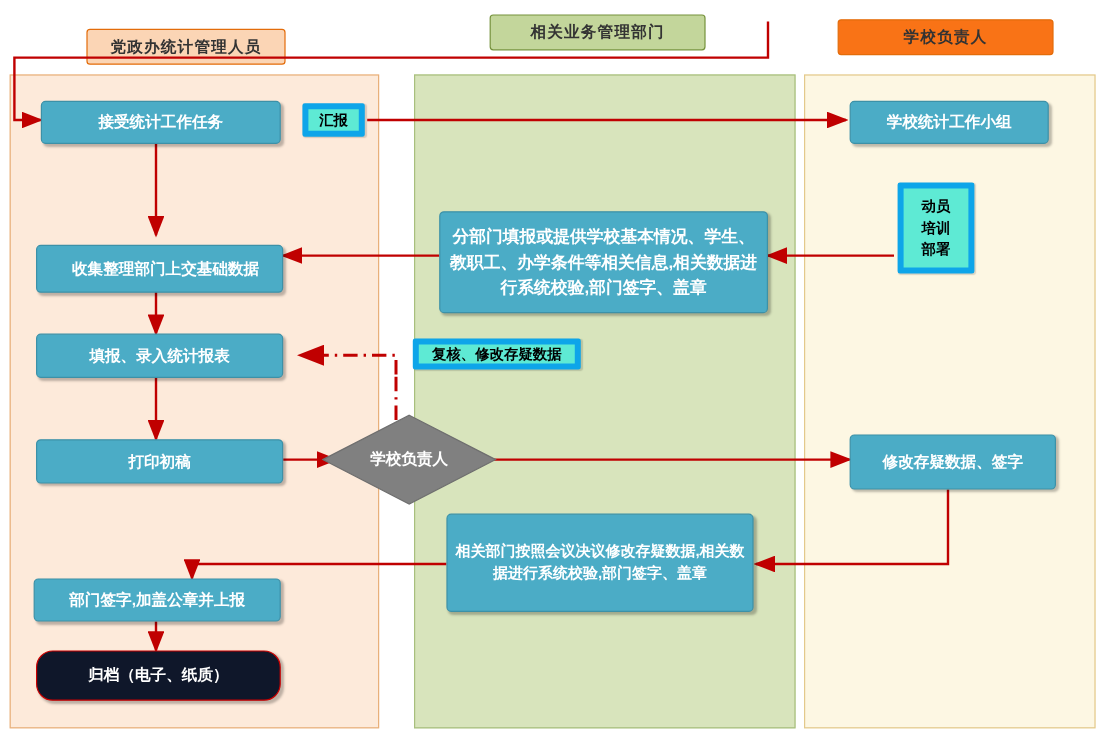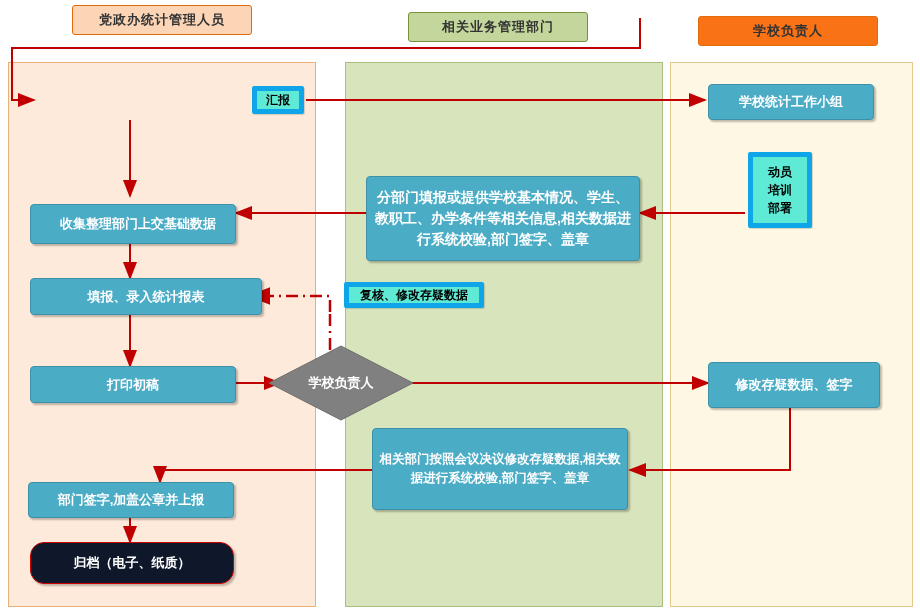--- a/index.html
+++ b/index.html
@@ -103,21 +103,21 @@
 </style>
 </head>
 <body>
 
 <div id="canvas">
 
   <div class="lane-body" style="left:8px; top:62px; width:308px; height:545px; background:#FDEADA; border:1px solid #E8B07A;"></div>
   <div class="lane-body" style="left:345px; top:62px; width:318px; height:545px; background:#D8E4BC; border:1px solid #A8BF7D;"></div>
   <div class="lane-body" style="left:670px; top:62px; width:243px; height:545px; background:#FDF7E3; border:1px solid #E3C98B;"></div>
 
-  <div class="lane-header" style="left:72px; top:5px; width:180px; height:30px; background:#FBD5B5; border:1px solid #E36C0A;">党政办统计管理人员</div>
+  <div class="lane-header" style="left:72px; top:24px; width:166px; height:30px; background:#FBD5B5; border:1px solid #E36C0A;">党政办统计管理人员</div>
   <div class="lane-header" style="left:408px; top:12px; width:180px; height:30px; background:#C3D69B; border:1px solid #76923C;">相关业务管理部门</div>
   <div class="lane-header" style="left:698px; top:16px; width:180px; height:30px; background:#f97316; border:1px solid #E36C0A;">学校负责人</div>
 
   <svg class="arrows" viewBox="0 0 920 613">
     <defs>
       <marker id="arrowhead" markerWidth="9" markerHeight="7" refX="8" refY="3.5" orient="auto">
         <polygon points="0 0, 9 3.5, 0 7" fill="#C00000"></polygon>
       </marker>
     </defs>
     <g stroke="#C00000" stroke-width="2" fill="none" marker-end="url(#arrowhead)">
@@ -149,26 +149,27 @@
     </g>
 
     <g stroke="#C00000" stroke-width="2.5" fill="none" stroke-dasharray="12,5,2,5">
       <path d="M 330 312 L 330 296 L 250 296" marker-end="url(#arrowhead)"></path>
     </g>
     <g stroke="#C00000" stroke-width="2.5" fill="none" stroke-dasharray="12,5,2,5">
       <path d="M 330 350 L 330 312"></path>
     </g>
   </svg>
 
+  <div class="node node-blue" style="left:34px; top:84px; width:200px; height:36px;">接受统计工作任务</div>
 
   <div class="node node-white" style="left:252px; top:86px; width:52px; height:28px;">汇报</div>
 
   <div class="node node-blue" style="left:30px; top:204px; width:206px; height:40px;padding-left:16px;">收集整理部门上交基础数据</div>
 
-  <div class="node node-blue" style="left:30px; top:278px; width:232px; height:37px;">填报、录入统计报表</div>
+  <div class="node node-blue" style="left:30px; top:278px; width:206px; height:37px;">填报、录入统计报表</div>
 
   <div class="node node-blue" style="left:30px; top:366px; width:206px; height:37px;">打印初稿</div>
 
   <div class="node node-blue" style="left:28px; top:482px; width:206px; height:36px;">部门签字,加盖公章并上报</div>
 
   <div class="node node-red" style="left:30px; top:542px; width:204px; height:42px;">归档（电子、纸质）</div>
 
   <div class="node node-blue" style="left:366px; top:176px; width:274px; height:85px; font-size:14px;">分部门填报或提供学校基本情况、学生、教职工、办学条件等相关信息,相关数据进行系统校验,部门签字、盖章</div>
 
   <div class="node node-white" style="left:344px; top:282px; width:140px; height:26px;">复核、修改存疑数据</div>

